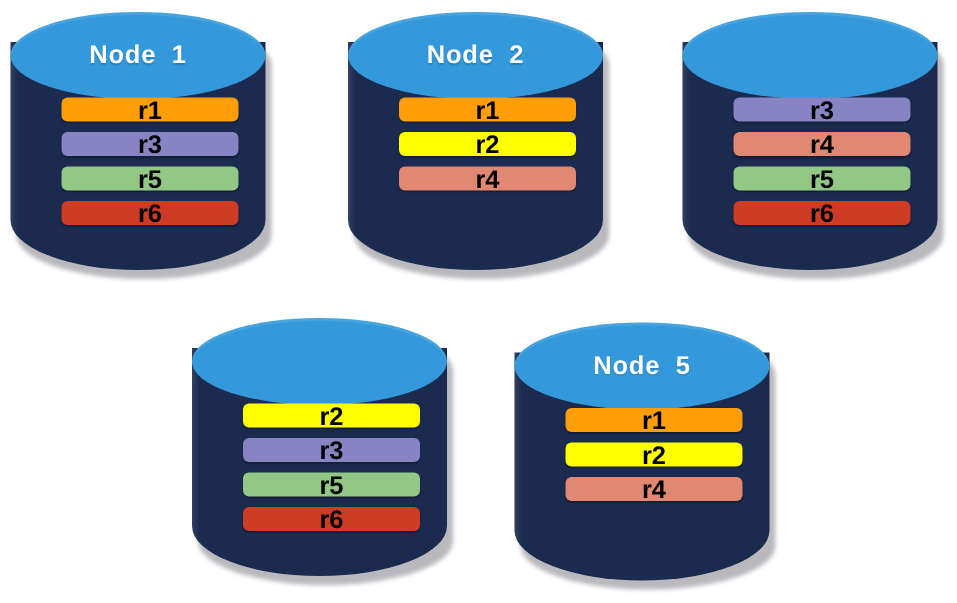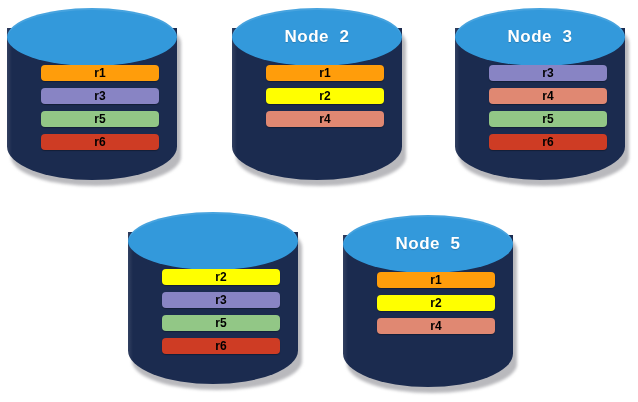--- a/index.html
+++ b/index.html
@@ -98,35 +98,36 @@
   }
 
   .row-bar {
     position: relative;
     height: 16px;
     margin-bottom: 7px;
     border-radius: 4px;
     display: flex;
     align-items: center;
     justify-content: center;
-    font-size: 12px;
+    font-size: 17px;
     font-weight: bold;
     color: #000000;
     line-height: 1;
     box-shadow: 0 1px 1px rgba(0,0,0,0.30);
   }
 </style>
 </head>
 <body>
 
 <div id="diagram" style="background: rgb(255, 255, 255);">
     <div class="node" style="left: 7px; top: 8px;">
       <div class="cyl-shadow"></div>
       <div class="cyl-body" style="background: rgb(27, 43, 79);"></div>
       <div class="cyl-top" style="background: rgb(51, 153, 219);"></div>
+      <div class="node-title" style="color: rgb(255, 255, 255);">Node  1</div>
       <div class="rows">
         <div class="row-bar" style="background: rgb(255, 157, 11);">r1</div>
         <div class="row-bar" style="background: rgb(136, 132, 196);">r3</div>
         <div class="row-bar" style="background: rgb(146, 199, 134);">r5</div>
         <div class="row-bar" style="background: rgb(206, 60, 36);">r6</div>
       </div>
     </div>
     <div class="node" style="left: 232px; top: 8px; text-align: right;">
       <div class="cyl-shadow"></div>
       <div class="cyl-body" style="background: rgb(27, 43, 79);"></div>
@@ -135,21 +136,20 @@
       <div class="rows">
         <div class="row-bar" style="background: rgb(255, 157, 11);">r1</div>
         <div class="row-bar" style="background: rgb(255, 255, 0);">r2</div>
         <div class="row-bar" style="background: rgb(224, 136, 114);">r4</div>
       </div>
     </div>
     <div class="node" style="left: 455px; top: 8px;">
       <div class="cyl-shadow"></div>
       <div class="cyl-body" style="background: rgb(27, 43, 79);"></div>
       <div class="cyl-top" style="background: rgb(51, 153, 219);"></div>
-      <div class="node-title" style="color: rgb(255, 255, 255);">Node  3</div>
       <div class="rows">
         <div class="row-bar" style="background: rgb(136, 132, 196);">r3</div>
         <div class="row-bar" style="background: rgb(224, 136, 114);">r4</div>
         <div class="row-bar" style="background: rgb(146, 199, 134);">r5</div>
         <div class="row-bar" style="background: rgb(206, 60, 36);">r6</div>
       </div>
     </div>
     <div class="node" style="left: 128px; top: 212px;">
       <div class="cyl-shadow"></div>
       <div class="cyl-body" style="background: rgb(27, 43, 79);"></div>

